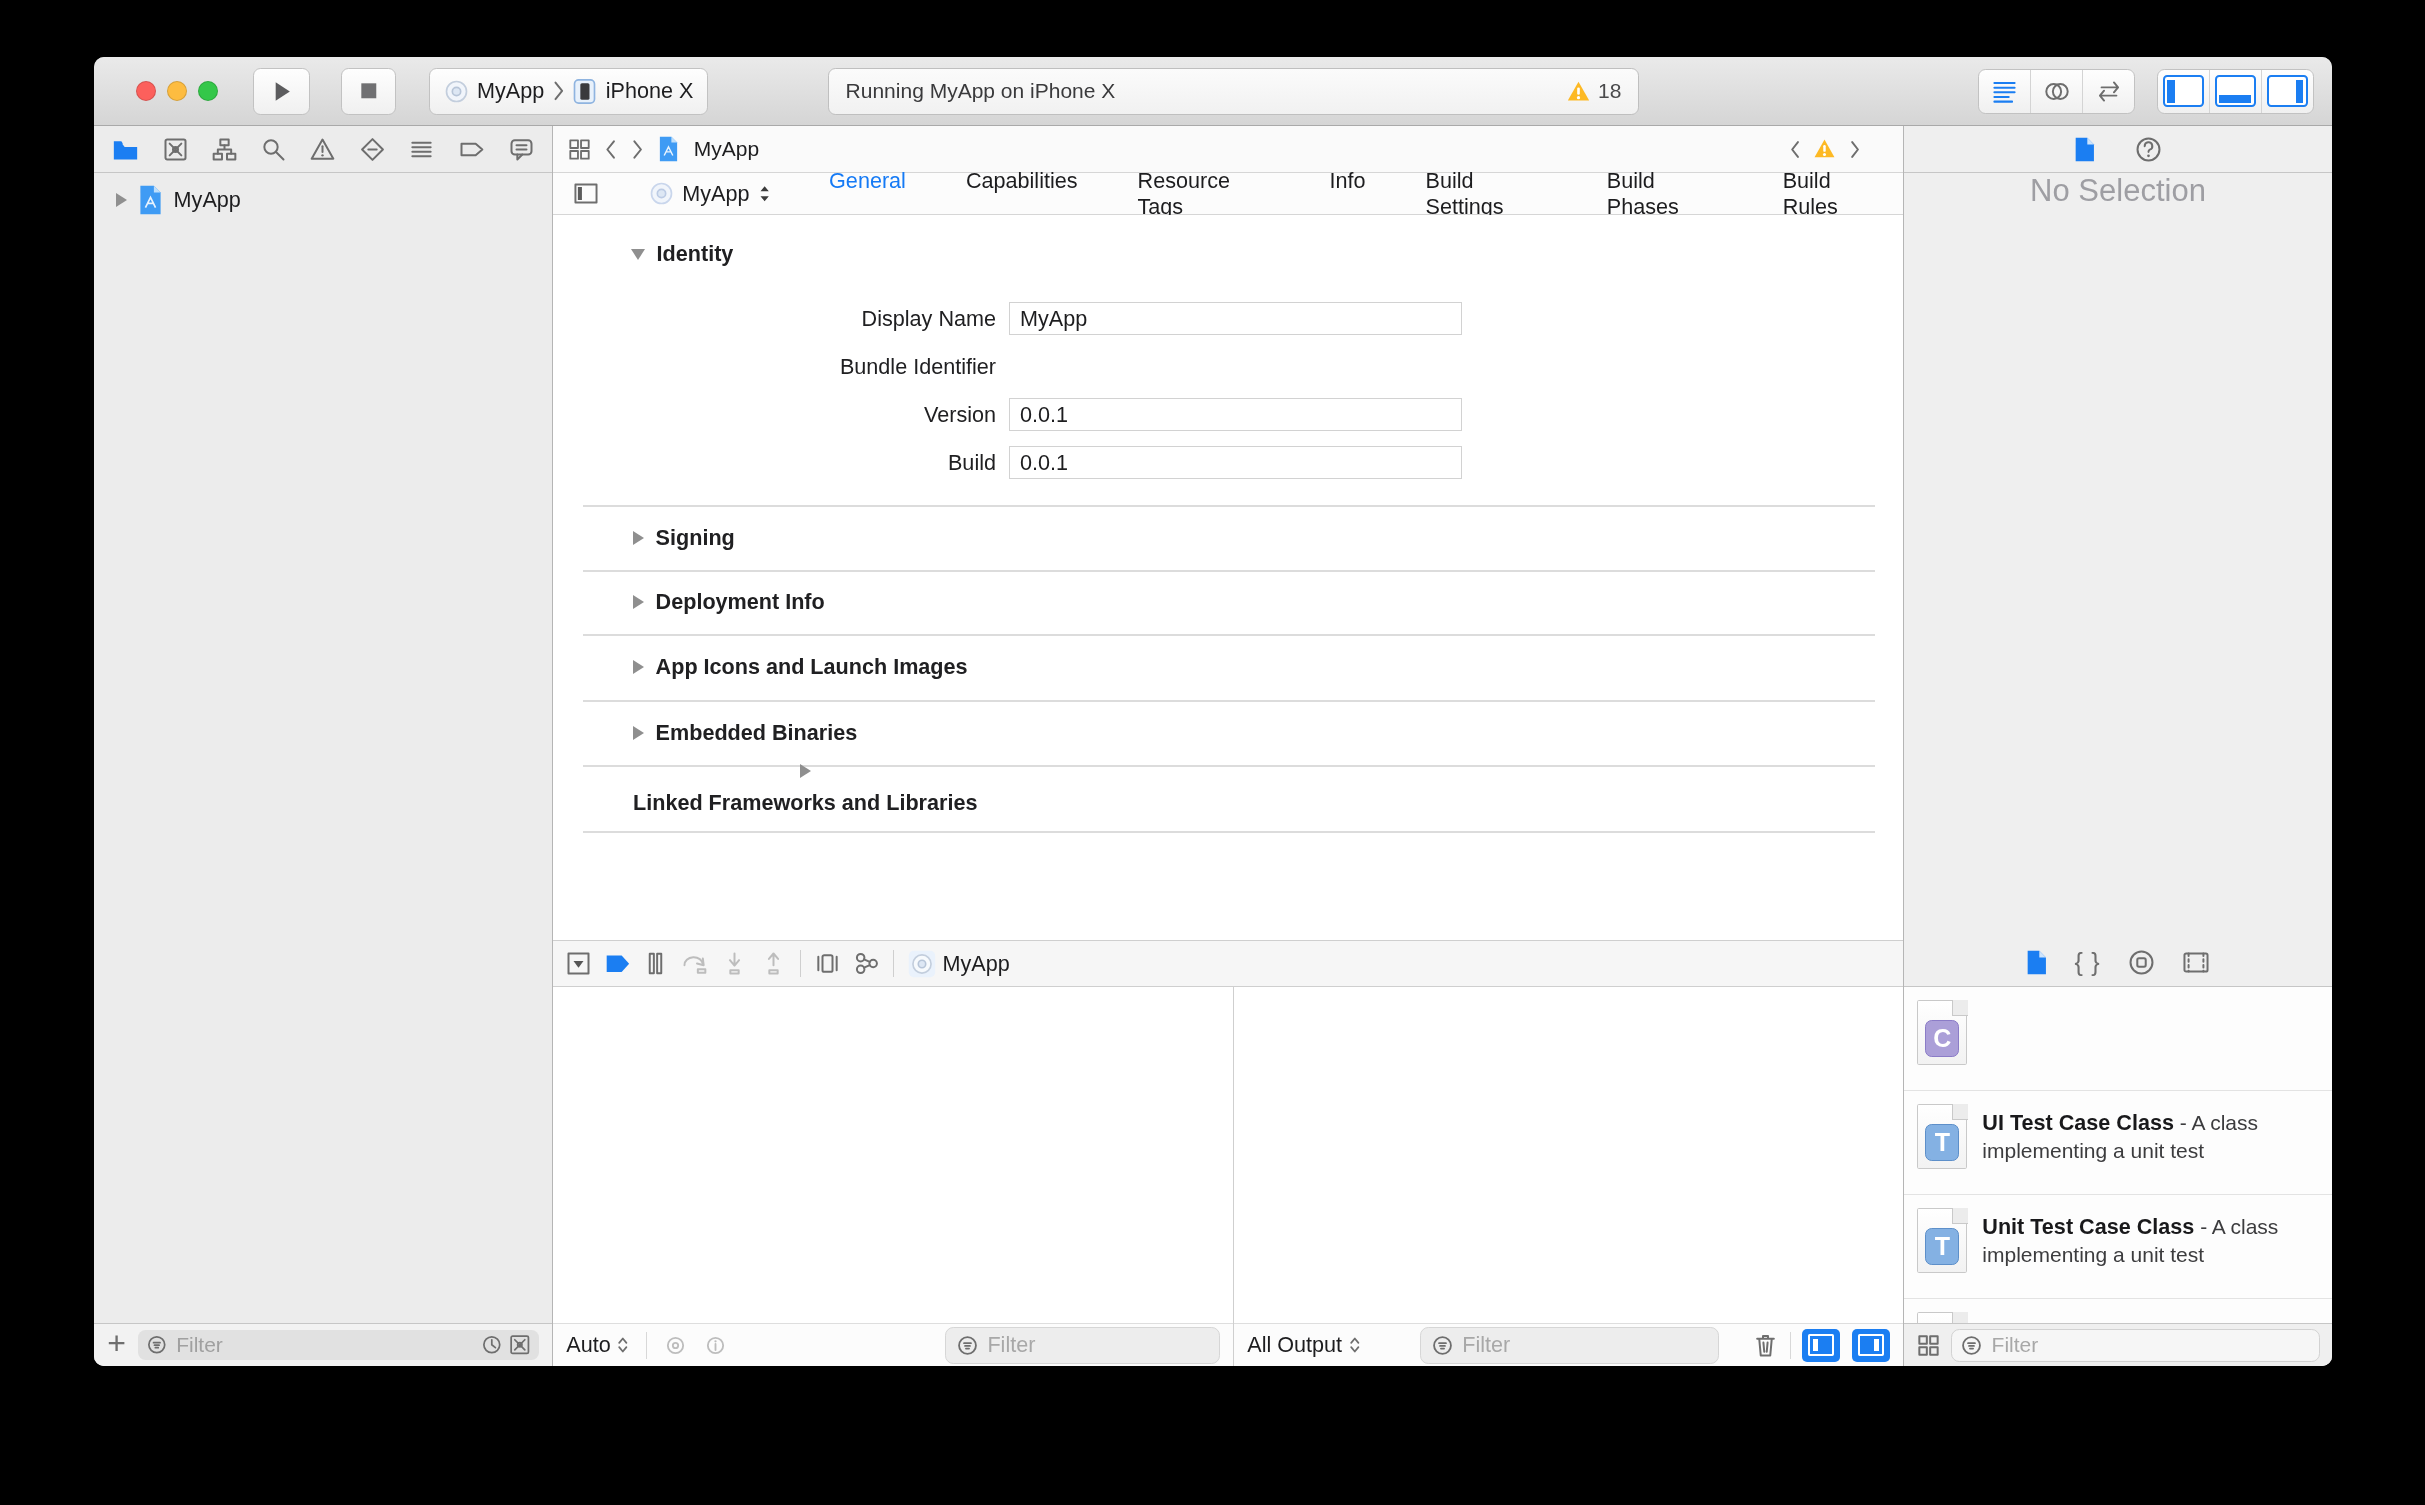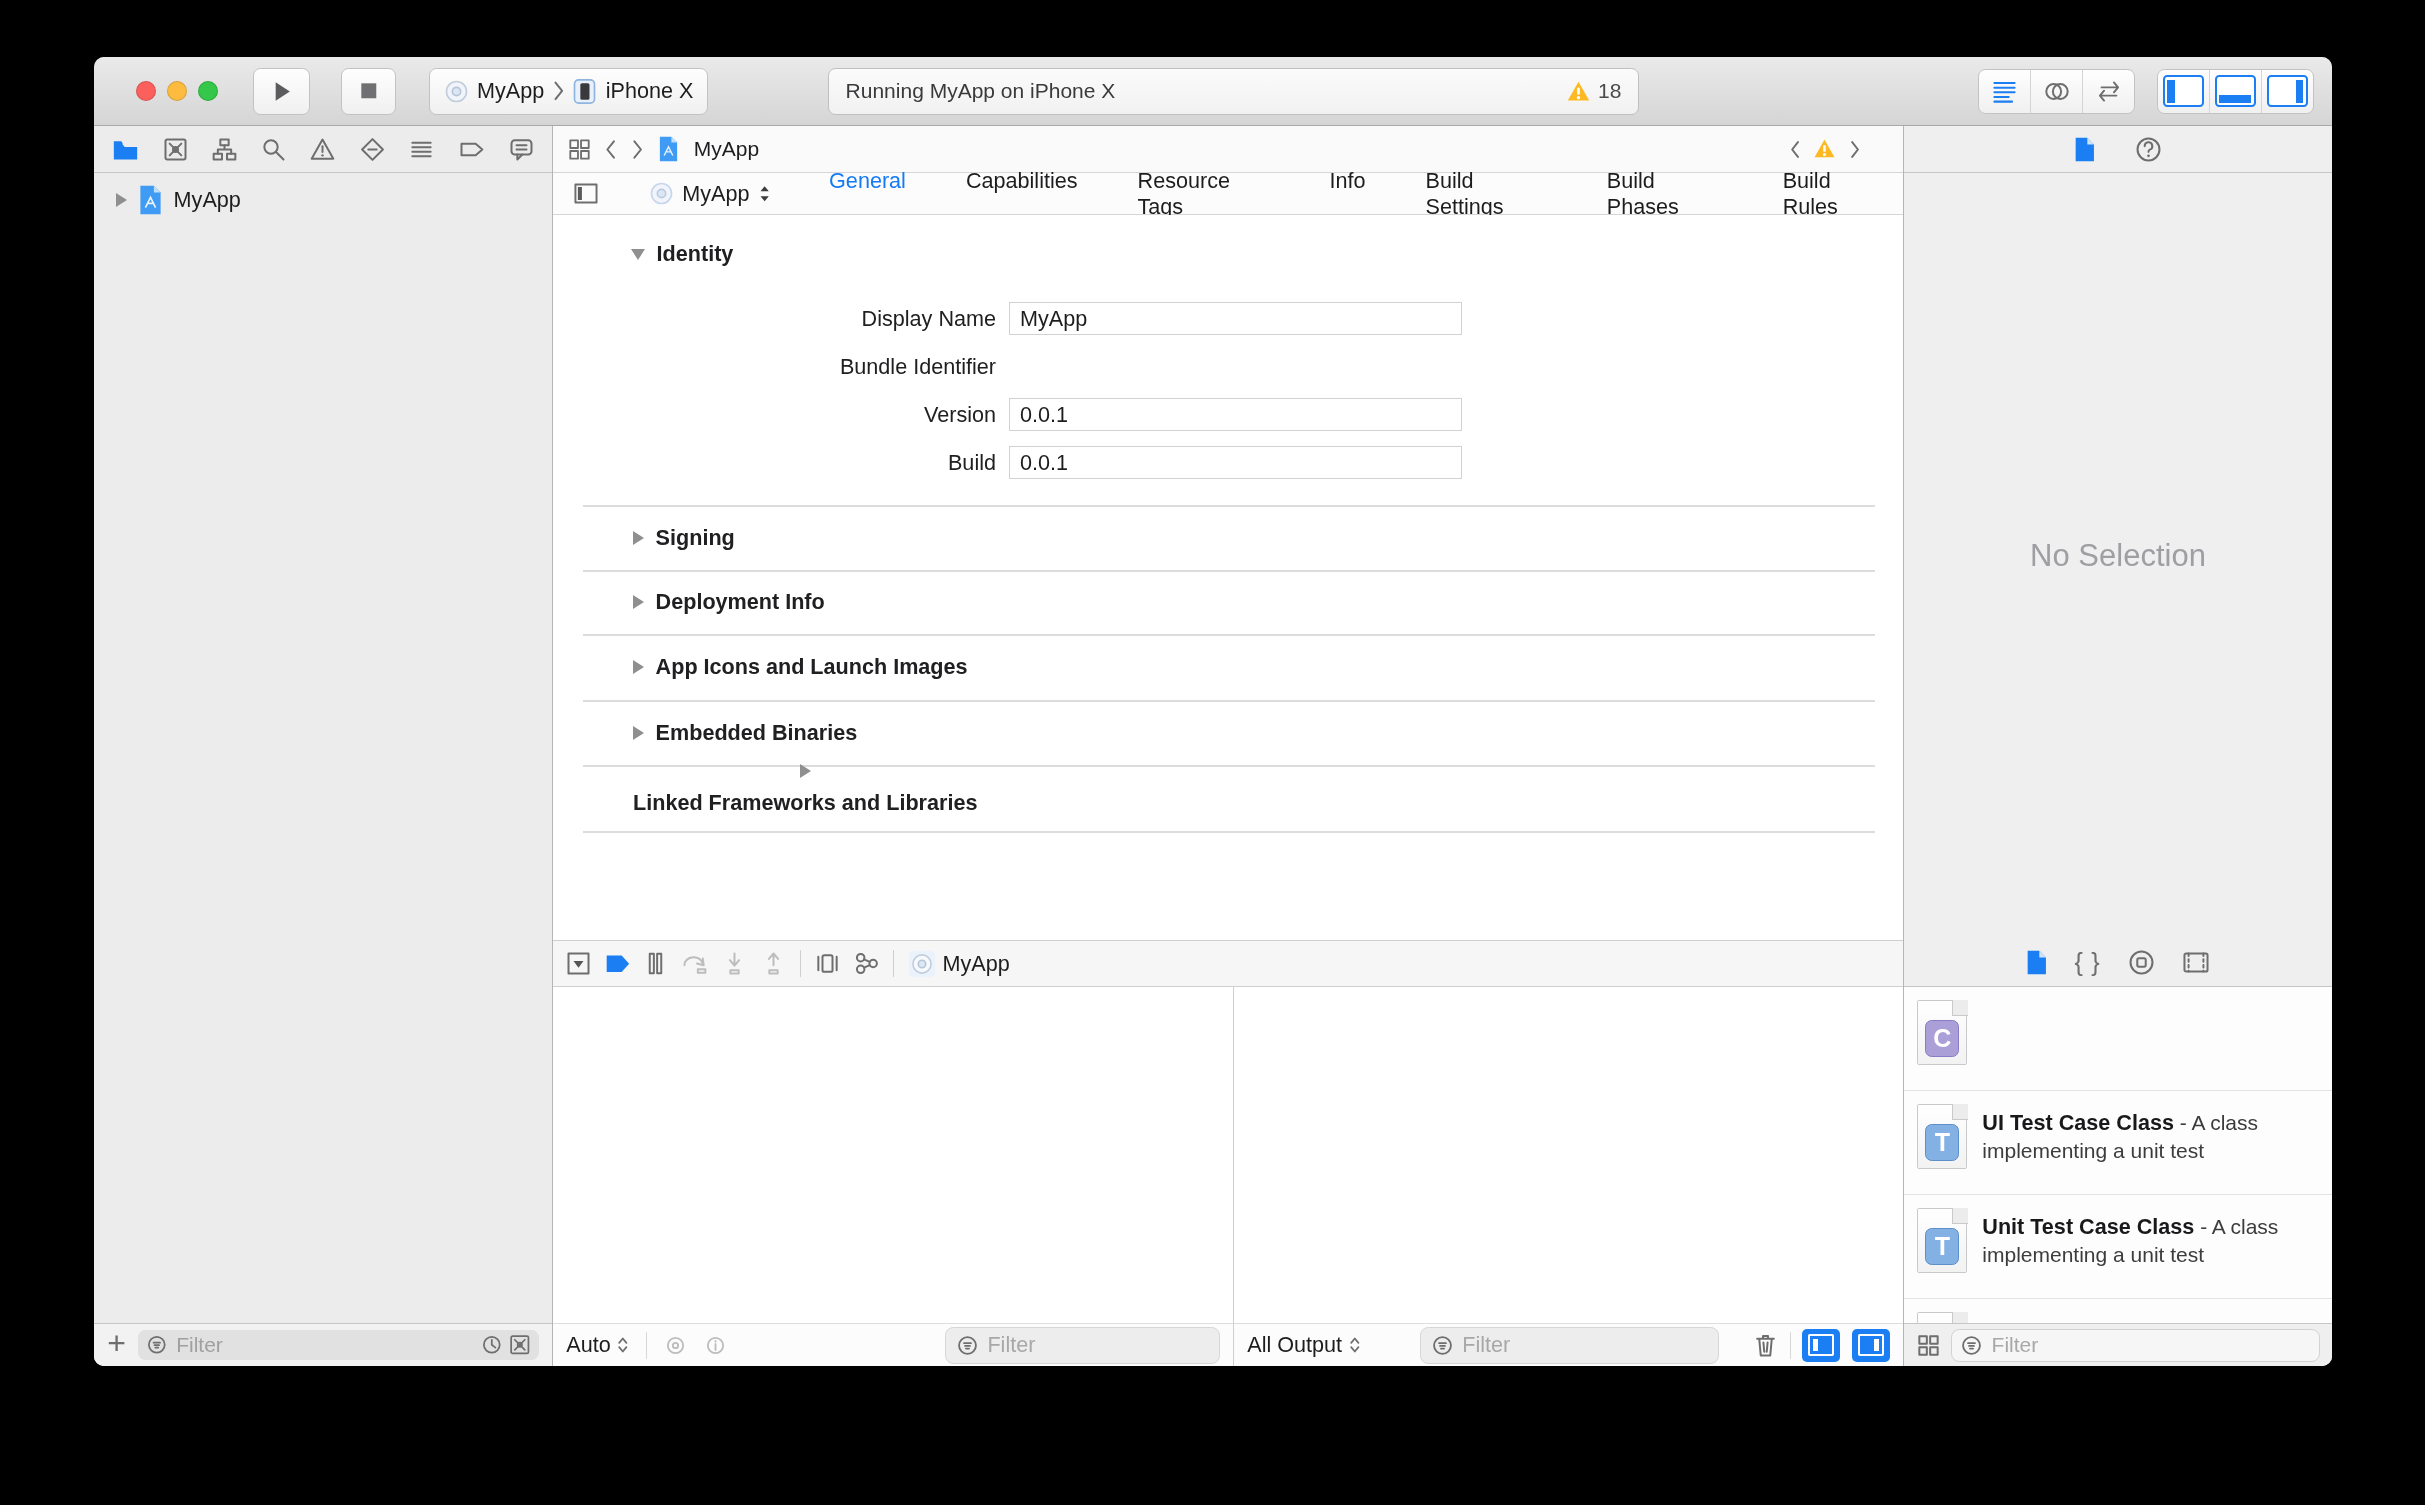--- a/index.html
+++ b/index.html
@@ -72,21 +72,21 @@
   .big-filter{width:275px;height:37px;background:#ededed;border:0.8px solid #d6d6d6;border-radius:8.3px;display:flex;align-items:center;padding:0 10px;gap:6.7px;box-sizing:border-box;}
   .big-filter input{flex:1;min-width:0;border:none;outline:none;background:transparent;font-size:21.6px;font-family:"Liberation Sans",sans-serif;color:#4a4a4a;}
   .big-filter input::placeholder{color:#a8a8a8;}
   .ptoggle{width:38px;height:33px;background:#1b7ef2;border-radius:5px;position:relative;flex:none;}
   .ptoggle::before{content:'';position:absolute;left:5.8px;right:5.8px;top:5.8px;bottom:5.8px;background:#1b7ef2;border:2.5px solid #fff;border-radius:1.7px;}
   .ptoggle.t-left::after{content:'';position:absolute;left:10.8px;top:10.8px;bottom:10.8px;width:5px;background:#fff;}
   .ptoggle.t-right::after{content:'';position:absolute;right:10.8px;top:10.8px;bottom:10.8px;width:5px;background:#fff;}
 
   .inspector{width:428px;flex:none;background:#efefef;display:flex;flex-direction:column;}
   .insp-top{height:46px;flex:none;border-bottom:0.8px solid #c6c6c6;display:flex;align-items:center;justify-content:center;gap:40px;}
-  .insp-empty{flex:1;display:flex;align-items:center;justify-content:center;font-size:31px;color:#9e9ea3;}
+  .insp-empty{flex:1;display:flex;justify-content:center;font-size:31px;color:#9e9ea3;}
   .lib-tabs{height:47px;flex:none;border-bottom:0.8px solid #c6c6c6;display:flex;align-items:center;justify-content:center;gap:27px;background:#efefef;}
   .lib-list{height:336px;flex:none;background:#fdfdfd;overflow:hidden;}
   .lib-item{height:104px;border-bottom:1.7px solid #e3e3e3;display:flex;padding:10px 11.6px 0 13.3px;gap:15px;box-sizing:border-box;}
   .lib-item.partial{height:37px;border-bottom:none;overflow:hidden;}
   .doc{width:48px;height:63px;flex:none;border:1.7px solid #c9c9c9;background:linear-gradient(#ffffff,#f2f2f2);position:relative;border-radius:1.7px;margin-top:3.3px;}
   .doc::after{content:'';position:absolute;top:-1.7px;right:-1.7px;width:15px;height:15px;background:#ececec;border-left:1.7px solid #c9c9c9;border-bottom:1.7px solid #c9c9c9;}
   .badge{position:absolute;left:50%;transform:translateX(-50%);top:18.3px;width:32px;height:35px;border-radius:6.7px;display:flex;align-items:center;justify-content:center;font-size:25px;font-weight:bold;color:#fff;}
   .badge-c{background:#aça0d8;background:#ab9fd8;border:1.7px solid #8b7cc7;}
   .badge-t{background:#84b1e3;border:1.7px solid #5d8fc9;}
   .lib-text{font-size:21px;line-height:28px;color:#3c3c3e;padding-top:8.3px;}

